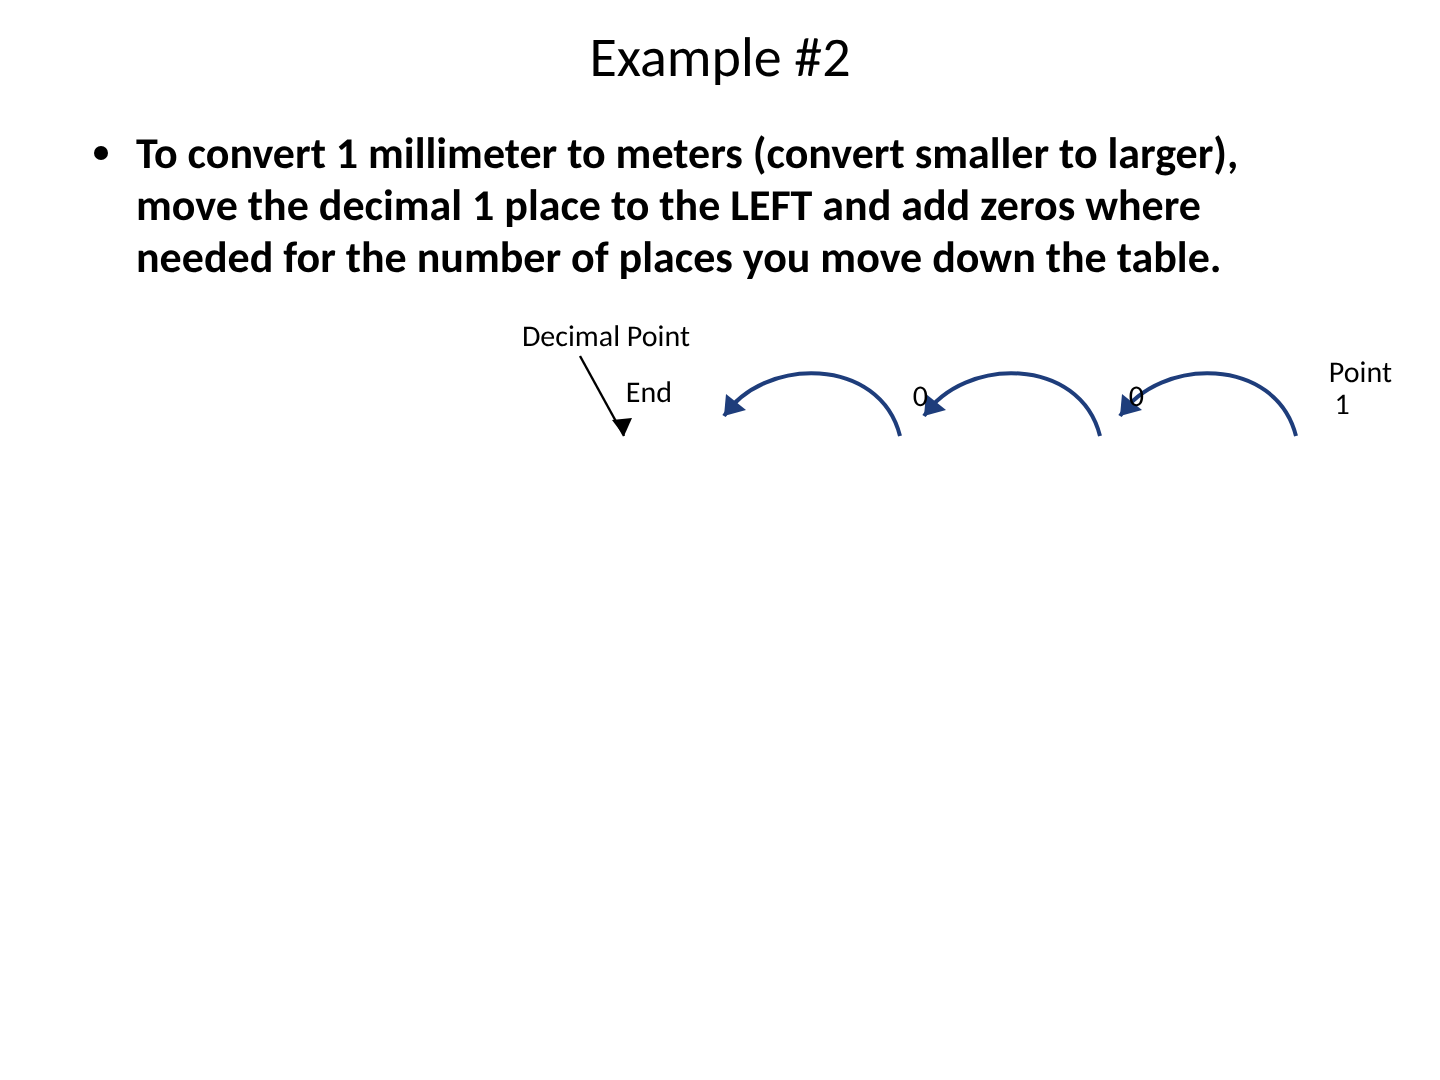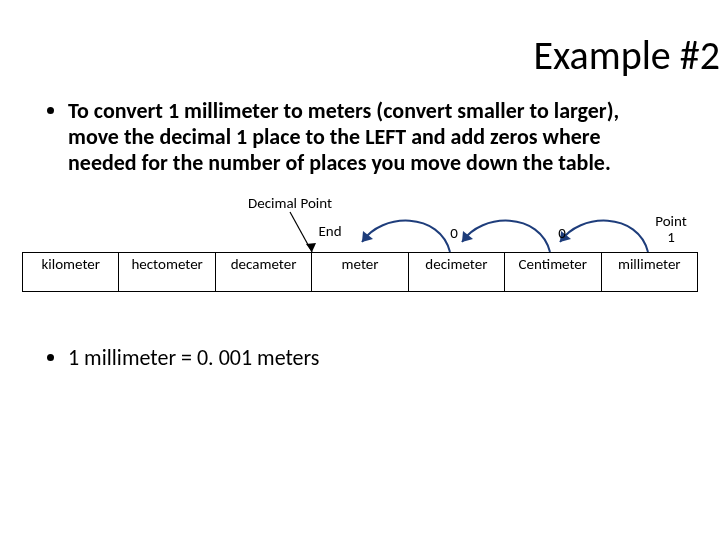--- a/index.html
+++ b/index.html
@@ -11,24 +11,24 @@
     font-family: Calibri, Arial, sans-serif;
     color: #000;
   }
   .slide {
     width: 720px;
     height: 540px;
     position: relative;
     box-sizing: border-box;
   }
   .title {
-    text-align: right;
-    font-size: 40px;
+    text-align: center;
+    font-size: 28px;
     font-weight: 400;
-    padding-top: 31px;
+    padding-top: 11px;
   }
   .bullet-block {
     padding: 18px 46px 0 46px;
     font-size: 22px;
     line-height: 1.18;
     font-weight: bold;
   }
   .bullet-block ul {
     margin: 0;
     padding-left: 22px;
@@ -38,24 +38,24 @@
   }
   .diagram {
     position: relative;
     margin: 18px auto 0 auto;
     width: 680px;
     height: 120px;
   }
   .dlabel {
     position: absolute;
     font-size: 15px;
-    text-align: center;
+    text-align: right;
   }
   .dp-label { left: 215px; top: 0; width: 110px; }
-  .end-label { left: 290px; top: 28px; width: 40px; }
+  .end-label { left: 276px; top: 28px; width: 40px; }
   .start-label { right: 4px; top: 18px; width: 50px; }
   .start-num { right: 4px; top: 34px; width: 50px; text-align: center; }
   .zero1 { left: 424px; top: 30px; width: 20px; }
   .zero2 { left: 532px; top: 30px; width: 20px; }
   table.units {
     position: absolute;
     left: 2px;
     top: 58px;
     border-collapse: collapse;
     width: 676px;
@@ -114,34 +114,16 @@
       <polygon points="342,48 343,37 353,45" fill="#1e3d7b"></polygon>
     </svg>
 
     <div class="dlabel dp-label">Decimal Point</div>
     <div class="dlabel end-label">End</div>
     <div class="dlabel start-label">Point</div>
     <div class="dlabel start-num">1</div>
     <div class="dlabel zero1">0</div>
     <div class="dlabel zero2">0</div>
 
-    <table class="units">
-      <tbody>
-          <tr>
-        <td>kilometer</td>
-        <td>hectometer</td>
-        <td>decameter</td>
-        <td>meter</td>
-        <td>decimeter</td>
-        <td>Centimeter</td>
-        <td>millimeter</td>
-      </tr>
-    </tbody>
-      </table>
   </div>
 
-  <div class="result-block">
-    <ul>
-      <li>1 millimeter = 0. 001 meters</li>
-    </ul>
-  </div>
 
 </div>
 
 </body></html>

